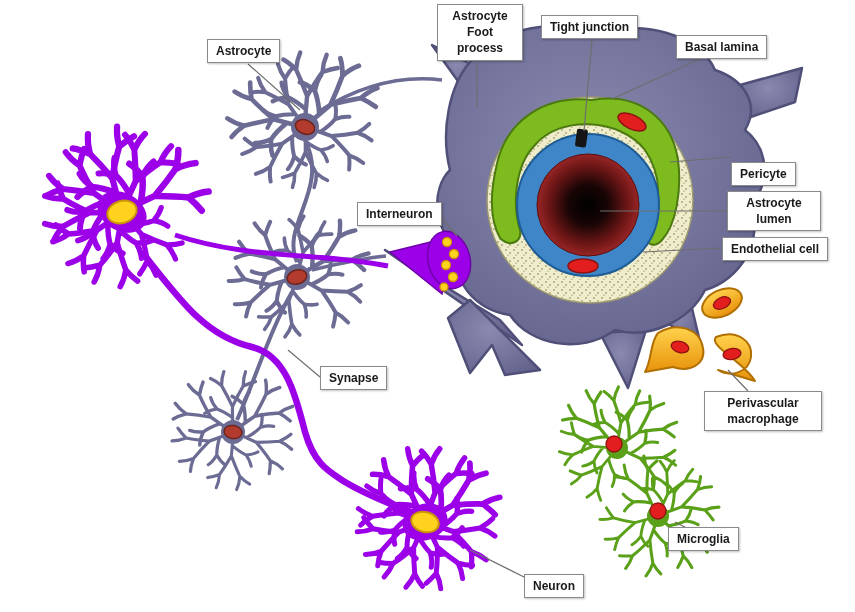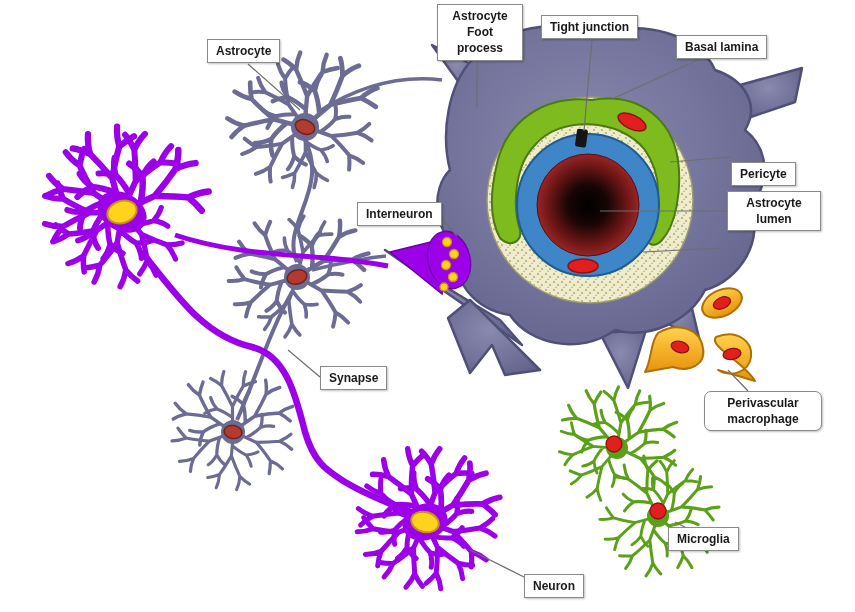--- a/index.html
+++ b/index.html
@@ -204,20 +204,21 @@
 
 <div class="label" style="left:207px;top:39px;">Astrocyte</div>
 <div class="label" style="left:437px;top:4px;width:68px;">Astrocyte
 Foot
 process</div>
 <div class="label" style="left:541px;top:15px;">Tight junction</div>
 <div class="label" style="left:676px;top:35px;">Basal lamina</div>
 <div class="label" style="left:731px;top:162px;">Pericyte</div>
 <div class="label" style="left:727px;top:191px;width:76px;">Astrocyte
 lumen</div>
+<div class="label" style="left:722px;top:237px;">Endothelial cell</div>
 <div class="label" style="left:350px;top:202px;margin-left:7px;">Interneuron</div>
 <div class="label" style="left:320px;top:366px;">Synapse</div>
-<div class="label" style="left:704px;top:391px;width:100px;border-radius:7px;">Perivascular
+<div class="label" style="left:704px;top:391px;width:100px;">Perivascular
 macrophage</div>
 <div class="label" style="left:668px;top:527px;">Microglia</div>
 <div class="label" style="left:524px;top:566px;margin-top:8px;">Neuron</div>
 
 </div>
 
 </body></html>

